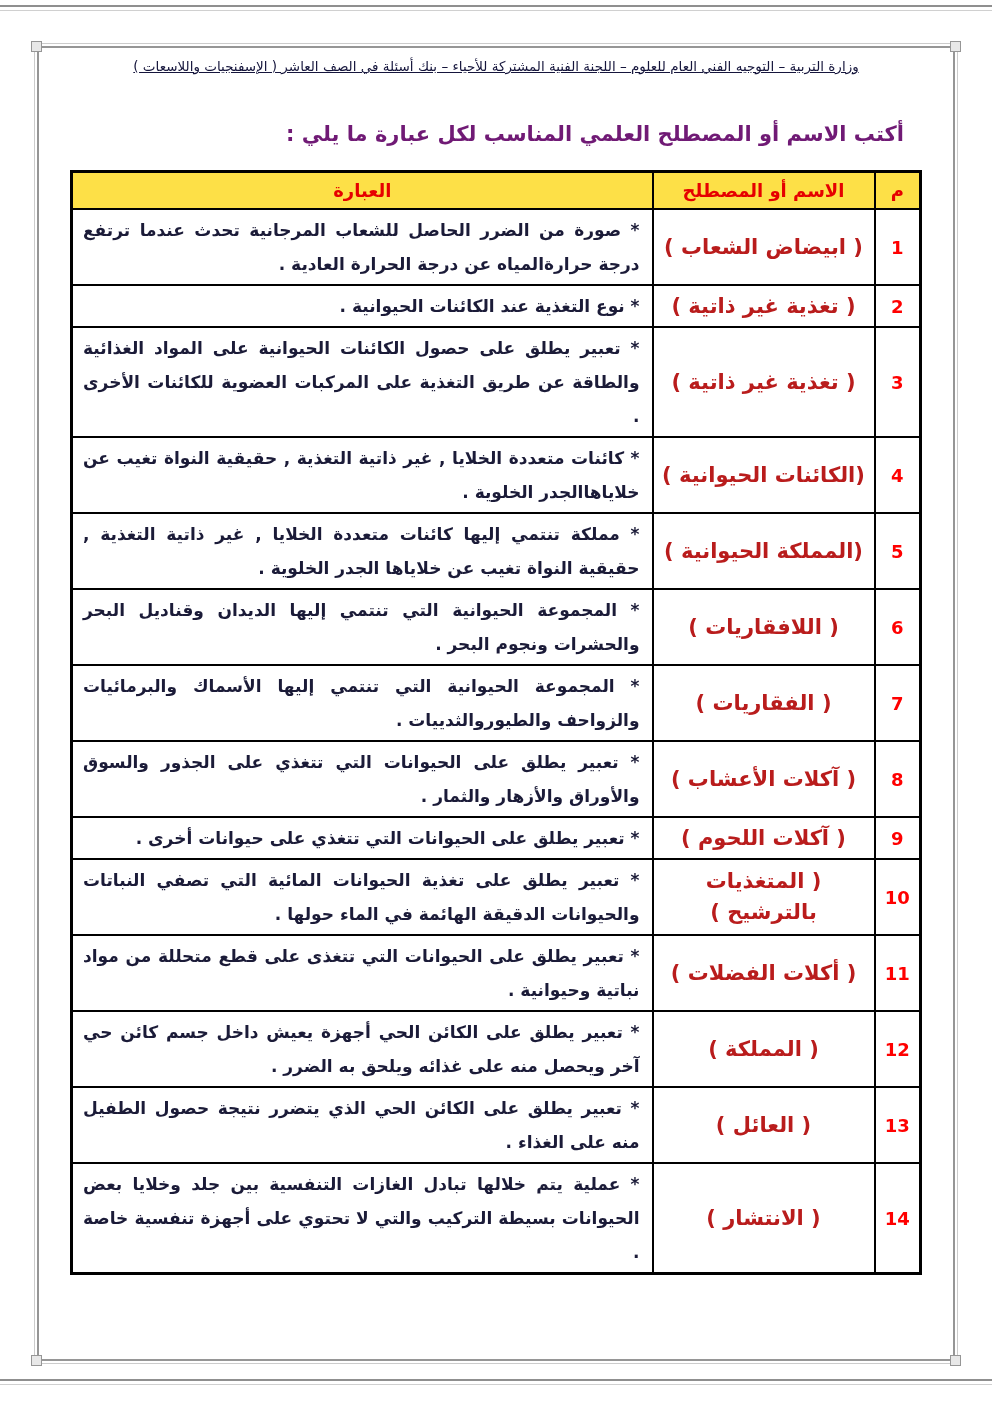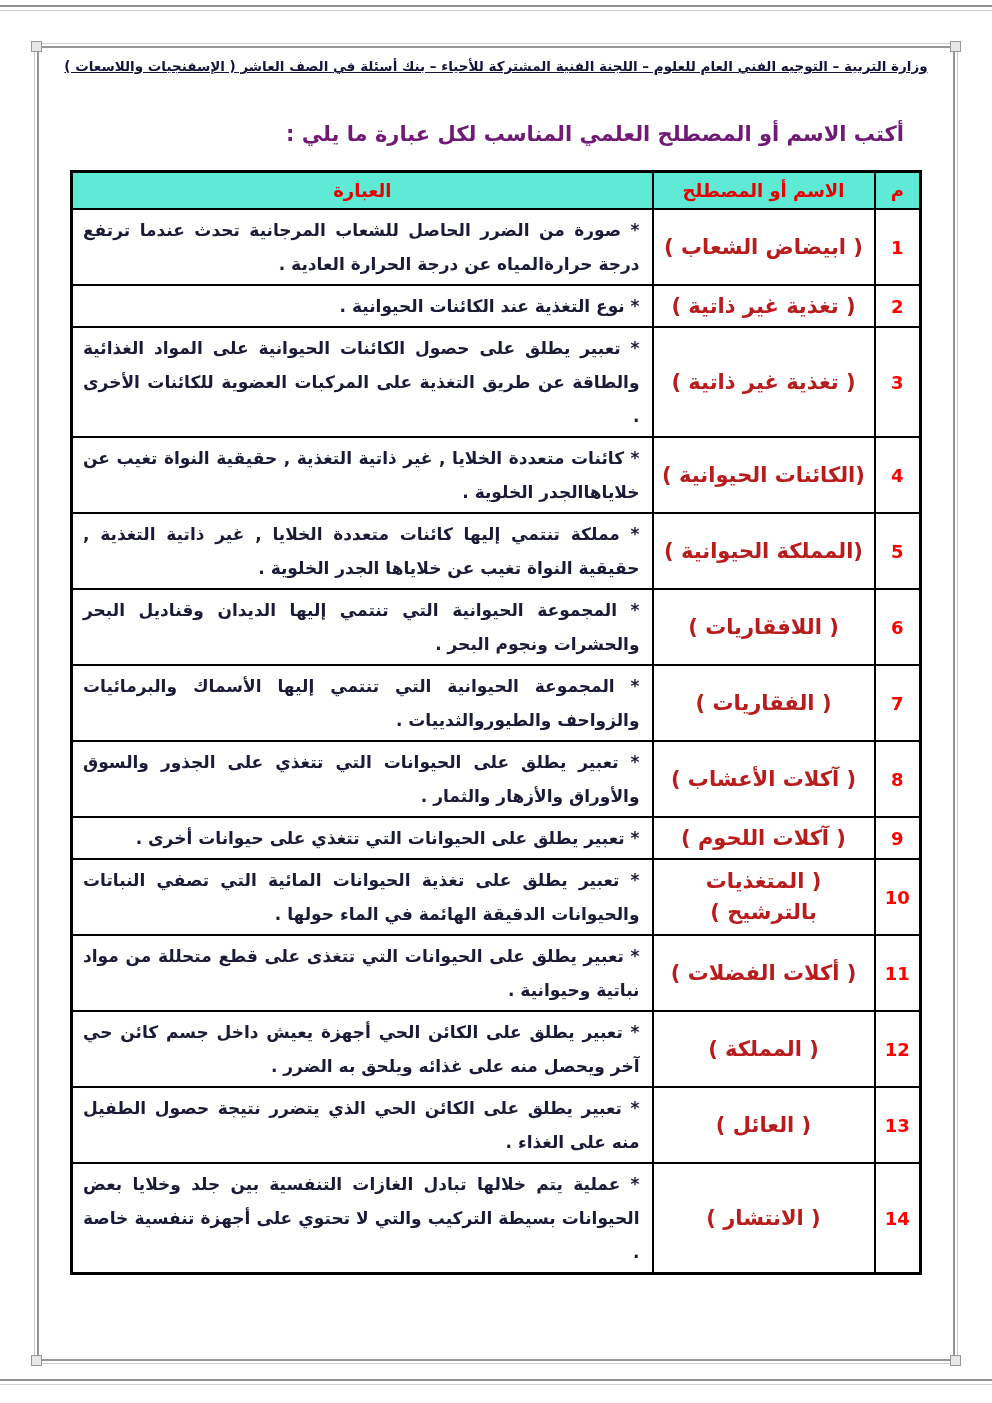--- a/index.html
+++ b/index.html
@@ -49,21 +49,21 @@
   .c-br { bottom: 37px; right: 31px; }
 
   
   .content {
     position: absolute;
     top: 56px; left: 44px; right: 44px;
   }
   .doc-header {
     text-align: center;
     font-size: 13.5px;
-    font-weight: bold;
+    font-weight: normal;
     text-decoration: underline;
     color: #15153c;
     line-height: 1.5;
   }
   .doc-title {
     margin-top: 46px;
     text-align: right;
     padding-left: 0;
     padding-right: 44px;
     color: #701a75;
@@ -77,21 +77,21 @@
     width: 852px;
     border-collapse: collapse;
     table-layout: fixed;
     border: 3px solid #000000;
   }
   table.qtable th,
   table.qtable td {
     border: 2px solid #000000;
   }
   table.qtable thead th {
-    background: #5eead4;
+    background: #fde047;
     color: #e60000;
     font-weight: bold;
     font-size: 18px;
     text-align: center;
     padding: 7px 4px;
   }
   td.num {
     color: #ff0000;
     font-weight: bold;
     text-align: center;

